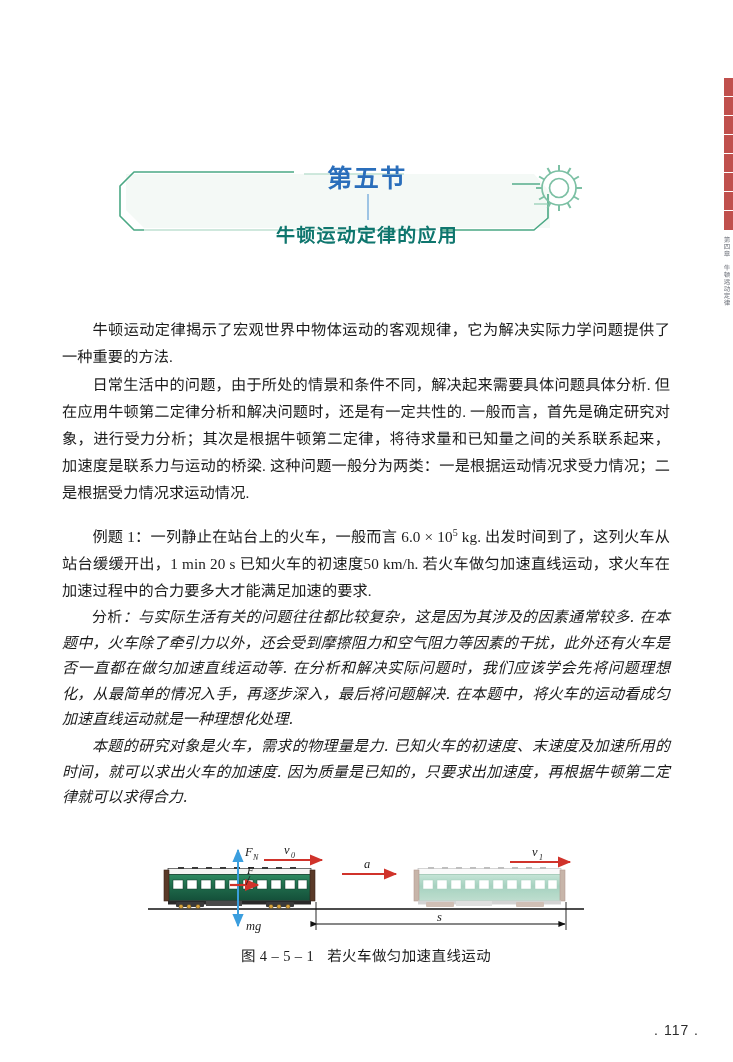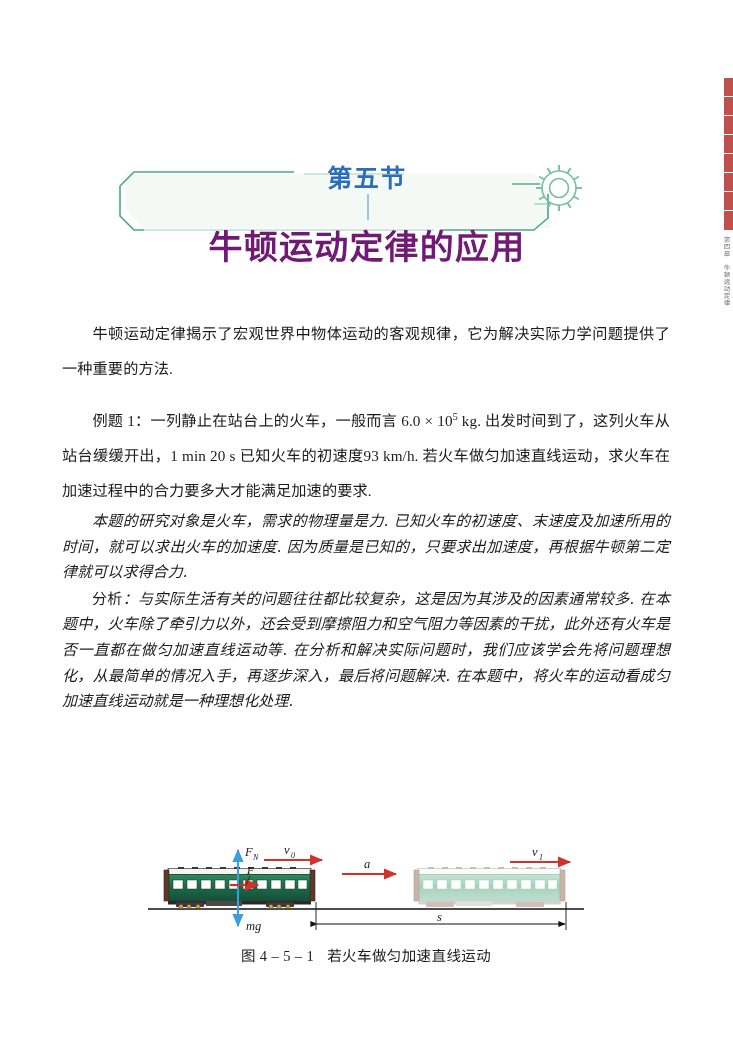--- a/index.html
+++ b/index.html
@@ -93,38 +93,38 @@
   }
   .sec-divider {
     width: 2px;
     height: 26px;
     background: #9ec4e4;
     margin: 0 19px 0 20px;
     flex: none;
   }
   .sec-title {
     font-family: "DejaVu Sans", "Liberation Sans", sans-serif;
-    font-size: 34px;
+    font-size: 19px;
     font-weight: 600;
-    color: #701a75;
+    color: #0f766e;
     letter-spacing: 1.2px;
     white-space: nowrap;
   }
 
   
   .content {
     position: absolute;
     left: 62px;
     top: 316px;
     width: 608px;
   }
   p.para {
     margin: 0 0 1px 0;
     font-size: 15.2px;
-    line-height: 35px;
+    line-height: 27px;
     text-align: justify;
     text-indent: 2em;
     font-family: "Liberation Serif", "DejaVu Serif", serif;
     letter-spacing: 0.1px;
   }
   p.gap-before { margin-top: 13px; }
   p.kai {
     font-family: "DejaVu Serif", "Liberation Serif", serif;
     font-style: italic;
     font-size: 15px;
@@ -239,26 +239,27 @@
       <span class="sec-no">第五节</span>
       <span class="sec-divider"></span>
       <span class="sec-title">牛顿运动定律的应用</span>
     </div>
   </div>
 
   <div class="content">
 
     <p class="para">牛顿运动定律揭示了宏观世界中物体运动的客观规律，它为解决实际力学问题提供了一种重要的方法.</p>
 
-
-    <p class="para gap-before"><span class="lbl">例题 1</span><span>：</span><span>一列静止在站台上的火车，一般而言 </span><span class="mathup">6.0 × 10</span><sup class="mathup">5</sup><span class="mathup"> kg</span><span>. 出发时间到了，这列火车从站台缓缓开出，</span><span class="mathup">1 min 20 s</span><span> 已知火车的初速度</span><span class="mathup">93 km/h</span><span>. 若火车做匀加速直线运动，求火车在加速过程中的合力要多大才能满足加速的要求.</span></p>
+    <p class="para">日常生活中的问题，由于所处的情景和条件不同，解决起来需要具体问题具体分析. 但在应用牛顿第二定律分析和解决问题时，还是有一定共性的. 一般而言，首先是确定研究对象，进行受力分析；其次是根据牛顿第二定律，将待求量和已知量之间的关系联系起来，加速度是联系力与运动的桥梁. 这种问题一般分为两类：一是根据运动情况求受力情况；二是根据受力情况求运动情况.</p>
+
+    <p class="para gap-before"><span class="lbl">例题 1</span><span>：</span><span>一列静止在站台上的火车，一般而言 </span><span class="mathup">6.0 × 10</span><sup class="mathup">5</sup><span class="mathup"> kg</span><span>. 出发时间到了，这列火车从站台缓缓开出，</span><span class="mathup">1 min 20 s</span><span> 已知火车的初速度</span><span class="mathup">50 km/h</span><span>. 若火车做匀加速直线运动，求火车在加速过程中的合力要多大才能满足加速的要求.</span></p>
+
+    <p class="para kai"><span class="lbl">分析</span><span>：</span><span>与实际生活有关的问题往往都比较复杂，这是因为其涉及的因素通常较多. 在本题中，火车除了牵引力以外，还会受到摩擦阻力和空气阻力等因素的干扰，此外还有火车是否一直都在做匀加速直线运动等. 在分析和解决实际问题时，我们应该学会先将问题理想化，从最简单的情况入手，再逐步深入，最后将问题解决. 在本题中，将火车的运动看成匀加速直线运动就是一种理想化处理.</span></p>
 
     <p class="para kai">本题的研究对象是火车，需求的物理量是力. 已知火车的初速度、末速度及加速所用的时间，就可以求出火车的加速度. 因为质量是已知的，只要求出加速度，再根据牛顿第二定律就可以求得合力.</p>
-
-    <p class="para kai"><span class="lbl">分析</span><span>：</span><span>与实际生活有关的问题往往都比较复杂，这是因为其涉及的因素通常较多. 在本题中，火车除了牵引力以外，还会受到摩擦阻力和空气阻力等因素的干扰，此外还有火车是否一直都在做匀加速直线运动等. 在分析和解决实际问题时，我们应该学会先将问题理想化，从最简单的情况入手，再逐步深入，最后将问题解决. 在本题中，将火车的运动看成匀加速直线运动就是一种理想化处理.</span></p>
 
 
   </div>
 
   <div class="figure">
     <svg width="440" height="100" viewBox="0 0 440 100" xmlns="http://www.w3.org/2000/svg" aria-hidden="true">
       <defs>
         <marker id="ar-red" markerWidth="7" markerHeight="7" refX="6" refY="3.2" orient="auto">
           <path d="M0,0.4 L6.6,3.2 L0,6 Z" fill="#d0332b"></path>
         </marker>
@@ -408,14 +409,15 @@
 
         <text x="291" y="79" font-size="12.5" font-style="italic">s</text>
       </g>
     </svg>
 
     <div class="fig-caption">
       <span class="cap-no">图 4 – 5 – 1</span><span>若火车做匀加速直线运动</span>
     </div>
   </div>
 
+  <div class="page-number">. 117 .</div>
 
 </div>
 
 </body></html>

